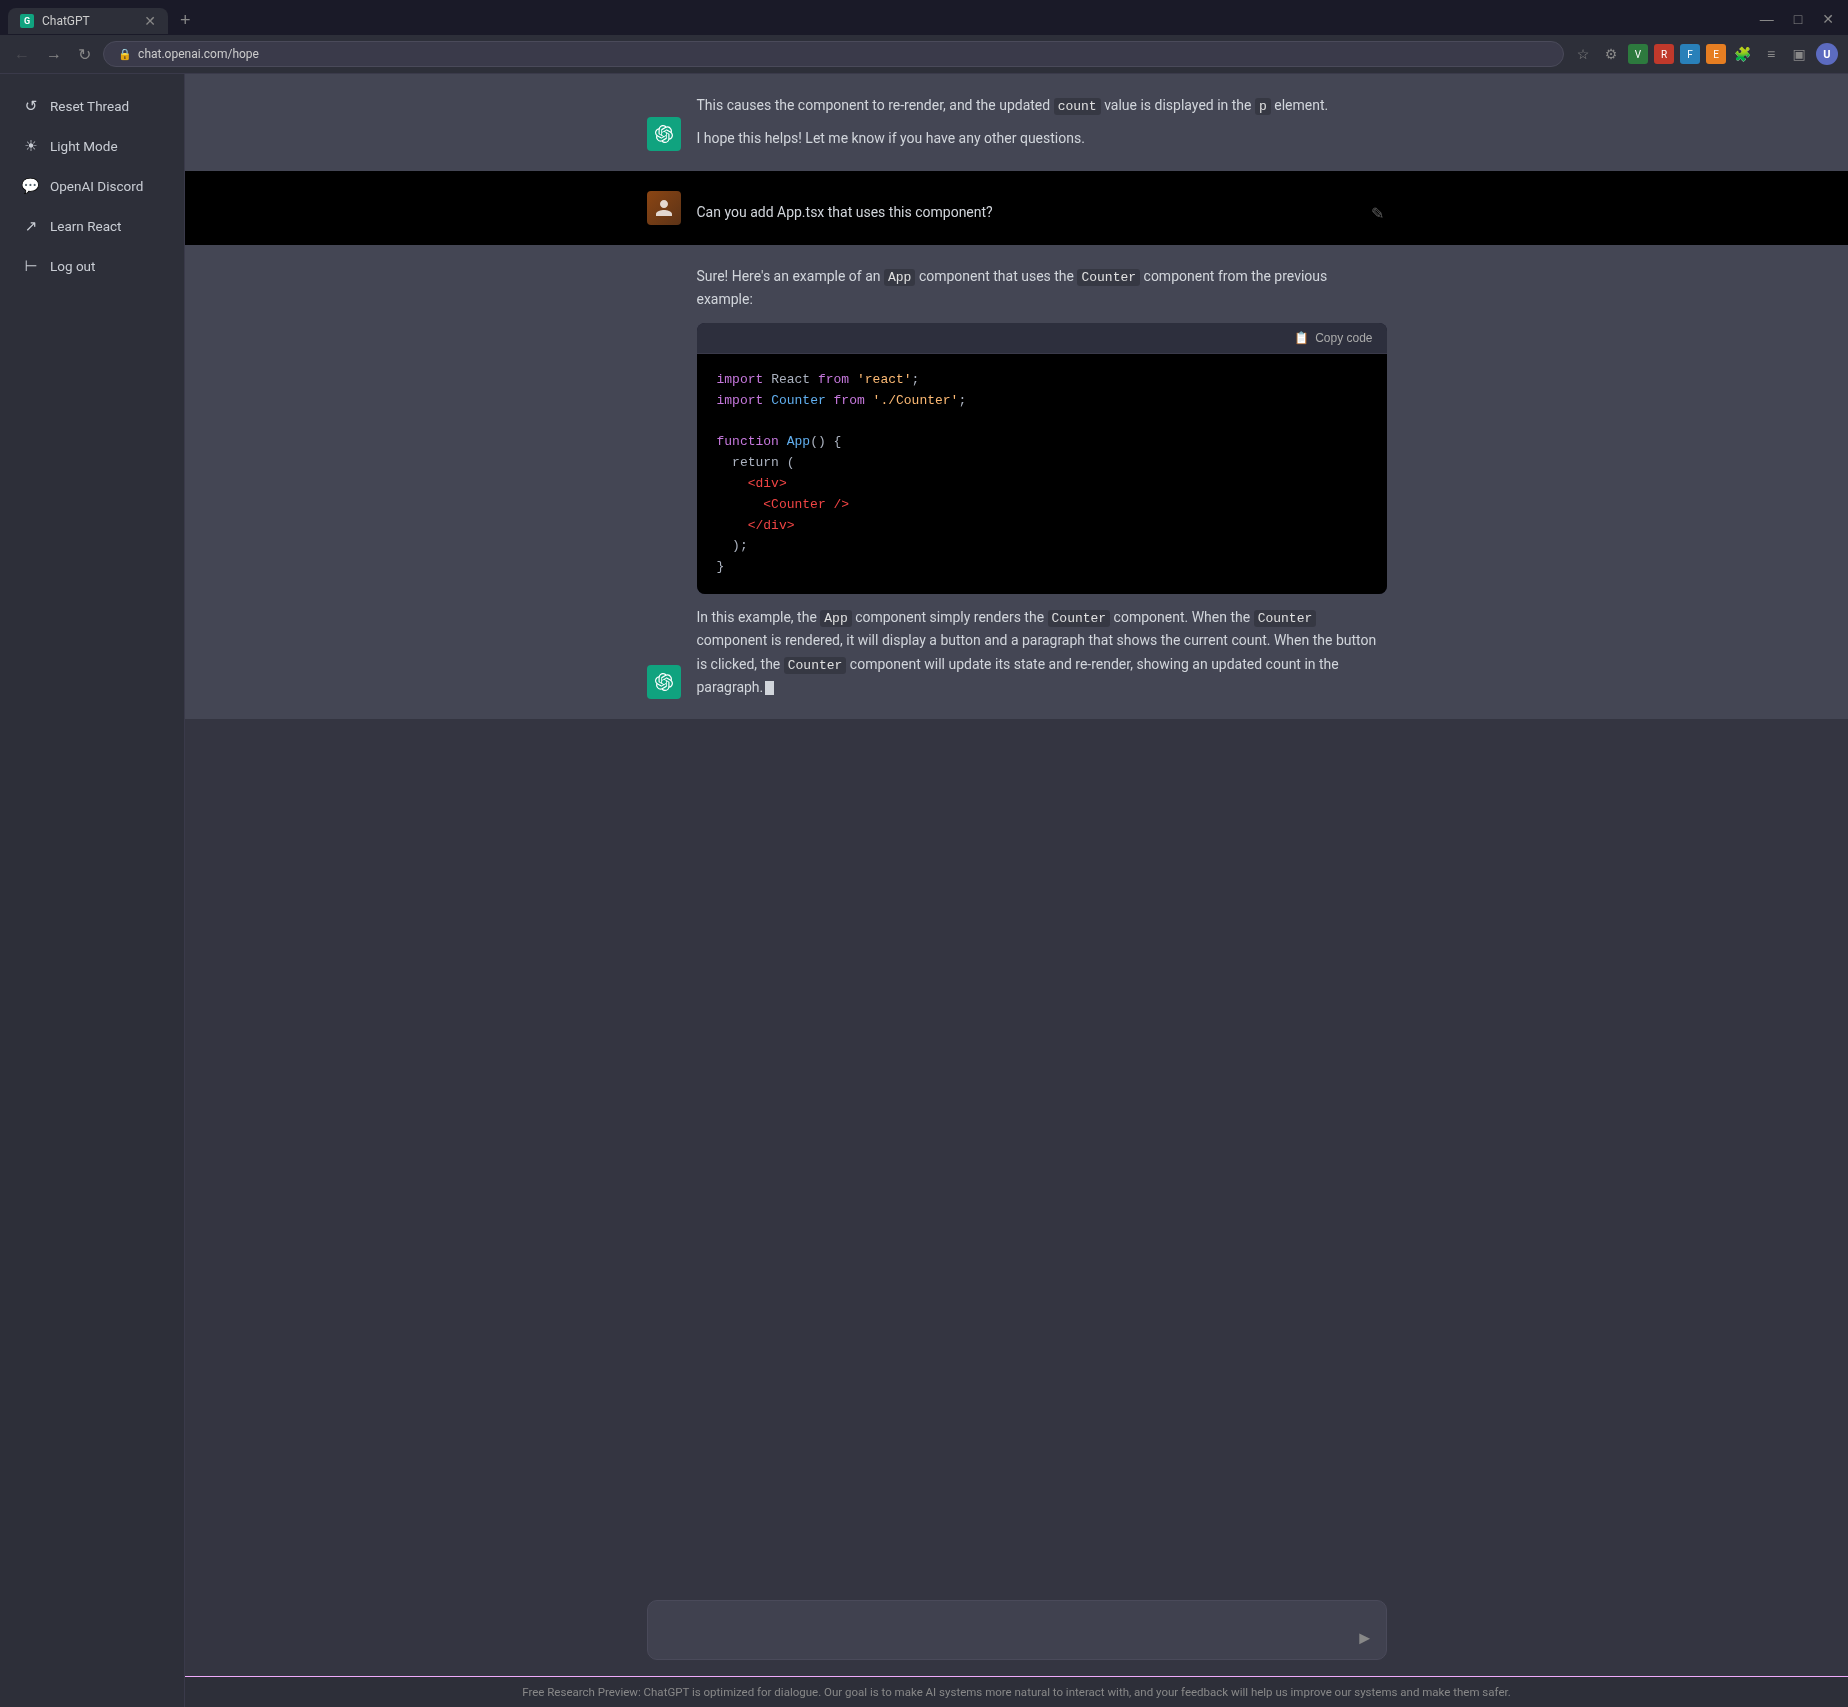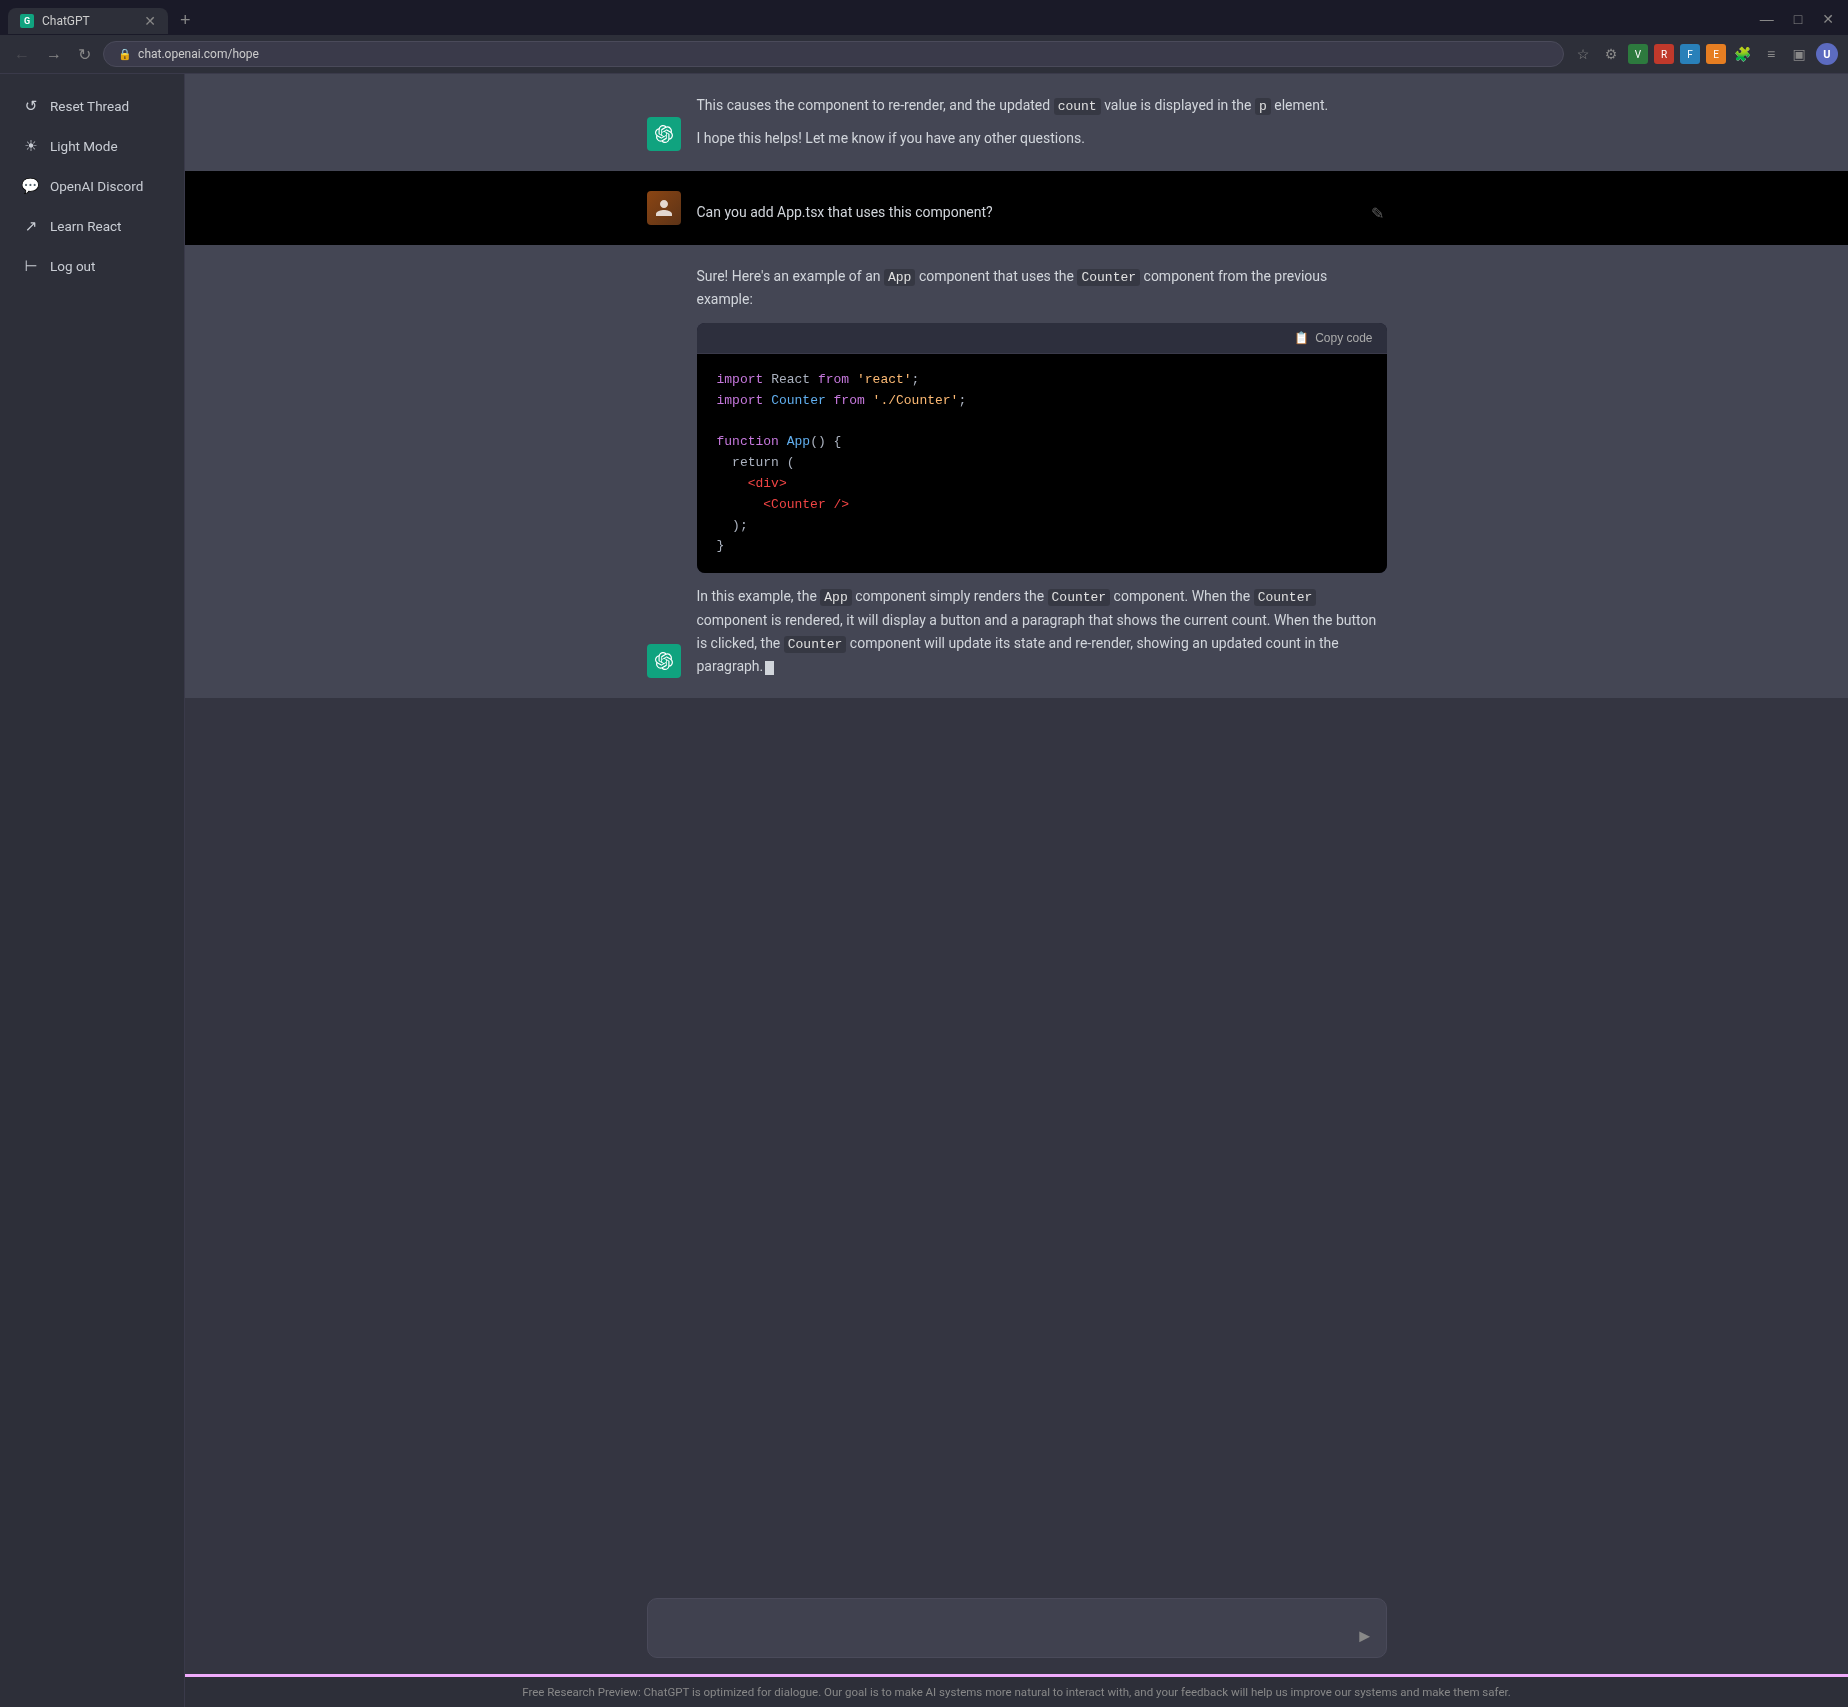--- a/index.html
+++ b/index.html
@@ -353,21 +353,21 @@
       font-size: 18px;
       cursor: pointer;
     }
 
     .footer-notice {
       background: #2d2f39;
       text-align: center;
       padding: 8px 40px;
       font-size: 11.5px;
       color: #888;
-      border-top: 3px solid #f0abfc;
+      border-top: 1px solid #f0abfc;
       flex-shrink: 0;
     }
 
     
     .chat-area::-webkit-scrollbar { width: 6px; }
     .chat-area::-webkit-scrollbar-track { background: transparent; }
     .chat-area::-webkit-scrollbar-thumb { background: #555; border-radius: 3px; }
   </style>
 </head>
 <body>
@@ -493,20 +493,21 @@
                 </button>
               </div>
               <div class="code-block">
                 <div><span class="kw">import</span> <span class="plain">React</span> <span class="kw">from</span> <span class="str">'react'</span><span class="plain">;</span></div>
                 <div><span class="kw">import</span> <span class="fn">Counter</span> <span class="kw">from</span> <span class="str">'./Counter'</span><span class="plain">;</span></div>
                 <div>&nbsp;</div>
                 <div><span class="kw">function</span> <span class="fn">App</span><span class="plain">() {</span></div>
                 <div><span class="plain">&nbsp;&nbsp;return (</span></div>
                 <div><span class="plain">&nbsp;&nbsp;&nbsp;&nbsp;</span><span class="tag">&lt;div&gt;</span></div>
                 <div><span class="plain">&nbsp;&nbsp;&nbsp;&nbsp;&nbsp;&nbsp;</span><span class="tag">&lt;Counter /&gt;</span></div>
+                <div><span class="plain">&nbsp;&nbsp;&nbsp;&nbsp;</span><span class="tag">&lt;/div&gt;</span></div>
                 <div><span class="plain">&nbsp;&nbsp;);</span></div>
                 <div><span class="plain">}</span></div>
               </div>
             </div>
 
             <p>
               In this example, the <code class="inline-code">App</code> component simply renders the <code class="inline-code">Counter</code> component. When the <code class="inline-code">Counter</code> component is rendered, it will display a button and a paragraph that shows the current count. When the button is clicked, the <code class="inline-code">Counter</code> component will update its state and re-render, showing an updated count in the paragraph.<span class="cursor-blink"></span>
             </p>
           </div>
         </div>

